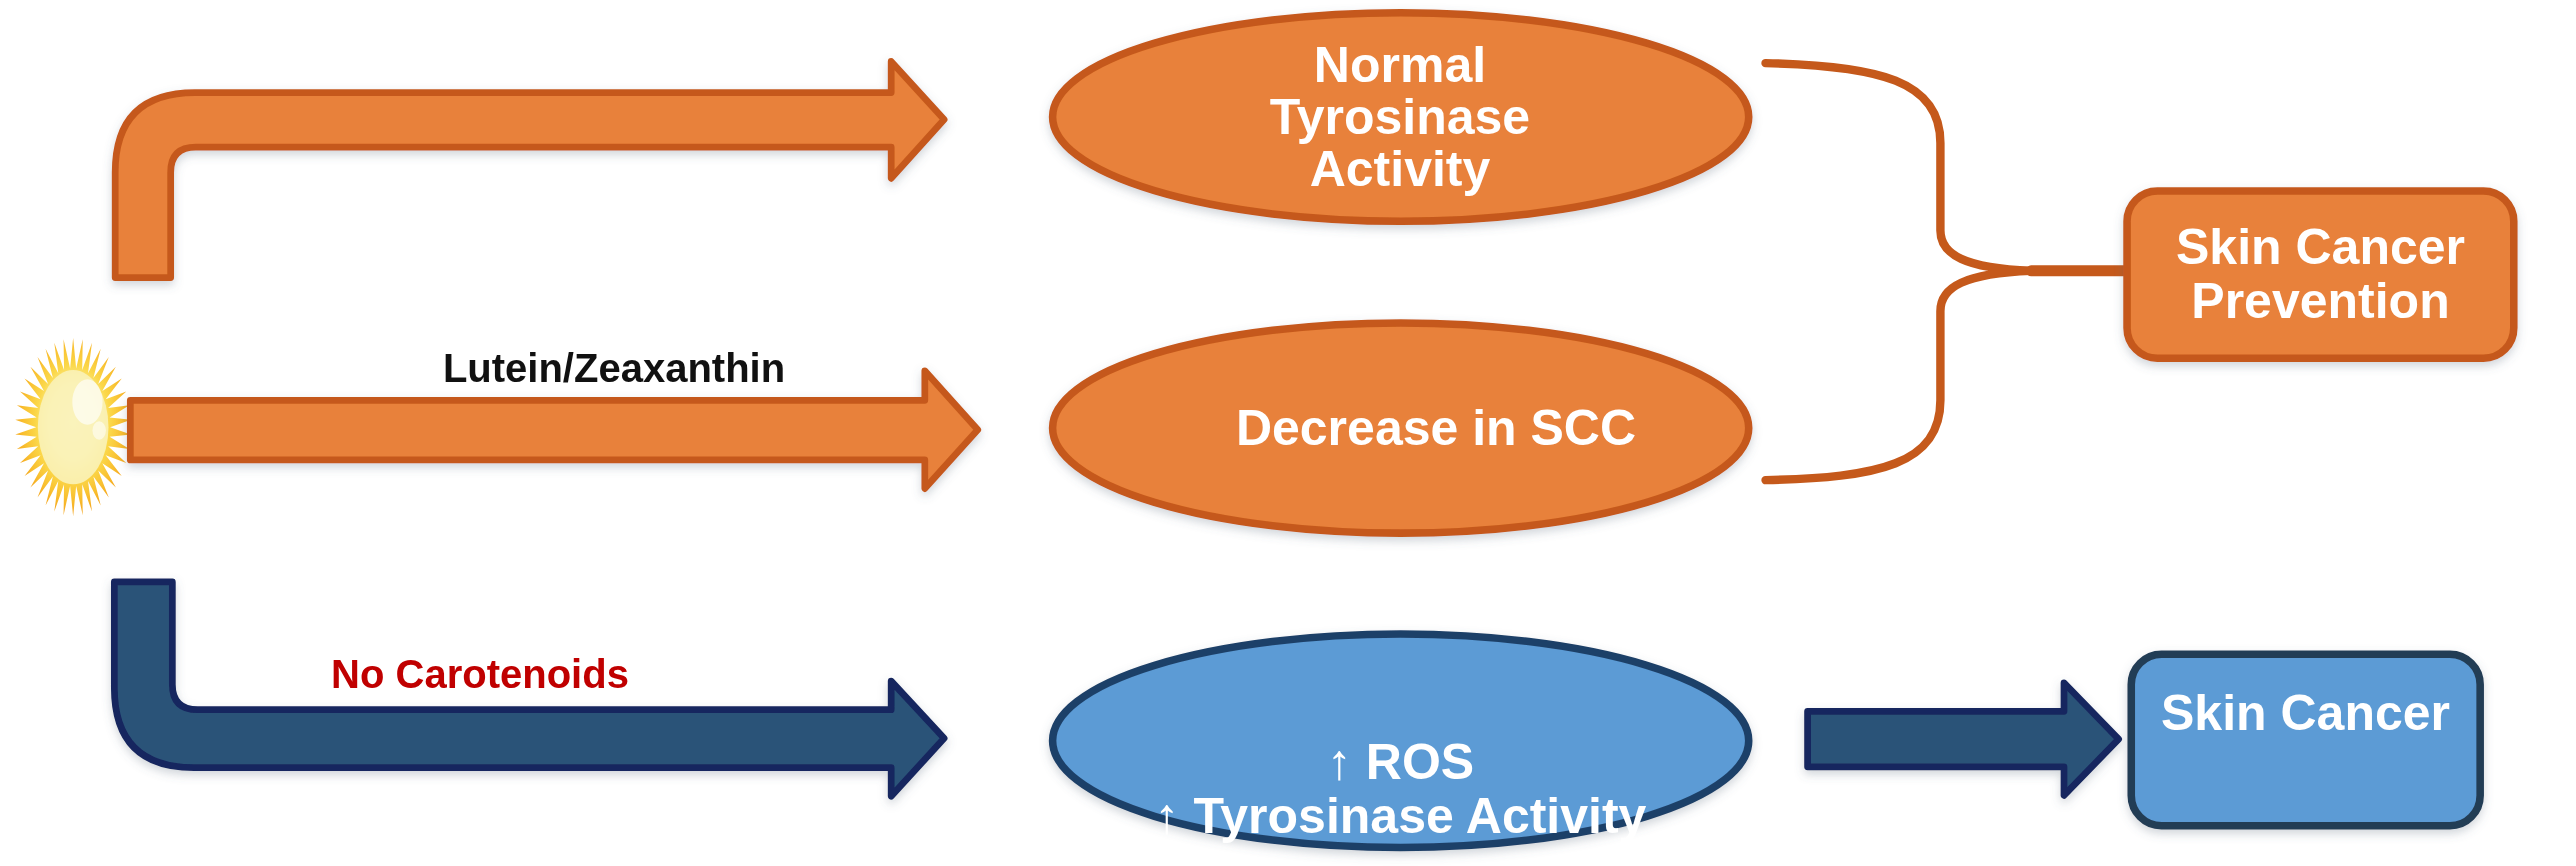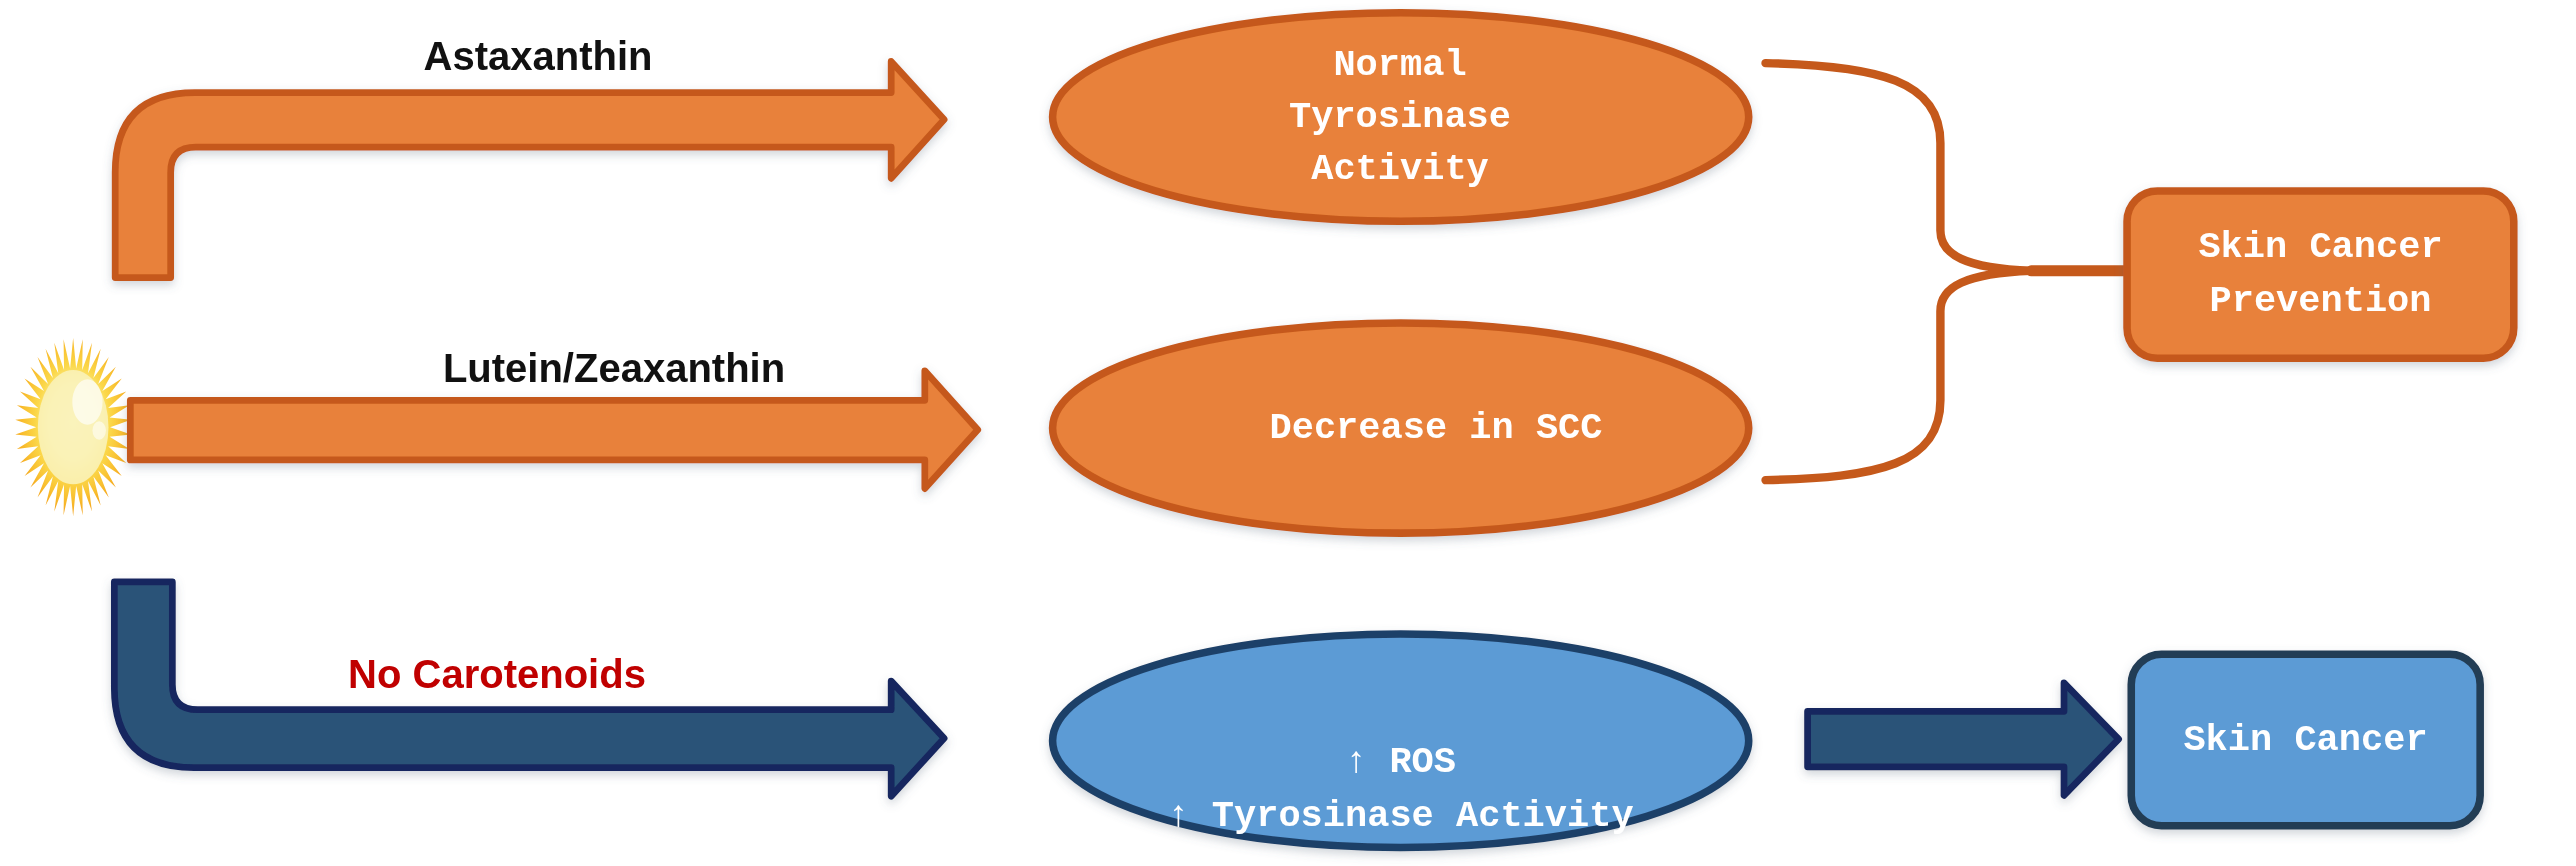--- a/index.html
+++ b/index.html
@@ -17,27 +17,26 @@
     font-weight:bold;
     font-size:40px;
     color:#111111;
     white-space:nowrap;
   }
   .lbl.red{color:#C00000;}
   .node-label{
     position:absolute;
     display:flex;
     flex-direction:column;
-    justify-content:center;
+    justify-content:space-between;
     align-items:center;
     text-align:center;
     color:#ffffff;
     font-weight:bold;
-    font-size:37px;
-    font-family:Liberation Mono, monospace;
+    font-size:50px;
   }
   .node-label .ln{line-height:52px;white-space:nowrap;}
   .node-label.box .ln{line-height:54px;}
 </style>
 </head>
 <body>
 
 <div class="canvas">
 
   <svg width="2576" height="867" viewBox="0 0 3064 1031">
@@ -81,25 +80,24 @@
              C2308,552 2235,568 2100,571" fill="none" stroke="#C5591B" stroke-width="10" stroke-linecap="round"></path>
     <path d="M2416,322 L2534,322" fill="none" stroke="#C5591B" stroke-width="13" stroke-linecap="round"></path>
 
     <path d="M2150,846 L2455,846 L2455,812 L2520,879 L2455,946 L2455,912 L2150,912 Z" fill="#2B5378" stroke="#17265E" stroke-width="8" stroke-linejoin="round" filter="url(#softShadow)"></path>
 
     <rect x="2530" y="227" width="460" height="199" rx="36" ry="36" fill="#E8813A" stroke="#C5591B" stroke-width="9" filter="url(#softShadow)"></rect>
 
     <rect x="2535" y="778" width="415" height="204" rx="36" ry="36" fill="#5B9BD5" stroke="#243C55" stroke-width="9" filter="url(#softShadow)"></rect>
   </svg>
 
-  <div class="lbl" style="left:286px;top:34px;width:504px;">Astaxanthin</div>
 
   <div class="lbl" style="left:362px;top:346px;width:504px;">Lutein/Zeaxanthin</div>
 
-  <div class="lbl red" style="left:245px;top:652px;width:504px;">No Carotenoids</div>
+  <div class="lbl red" style="left:228px;top:652px;width:504px;">No Carotenoids</div>
 
   <div class="node-label" style="left:1148px;top:39px;width:504px;height:156px;">
     <div class="ln">Normal</div>
     <div class="ln">Tyrosinase</div>
     <div class="ln">Activity</div>
   </div>
 
   <div class="node-label" style="left:1184px;top:402px;width:504px;height:52px;">
     <div class="ln">Decrease in SCC</div>
   </div>

